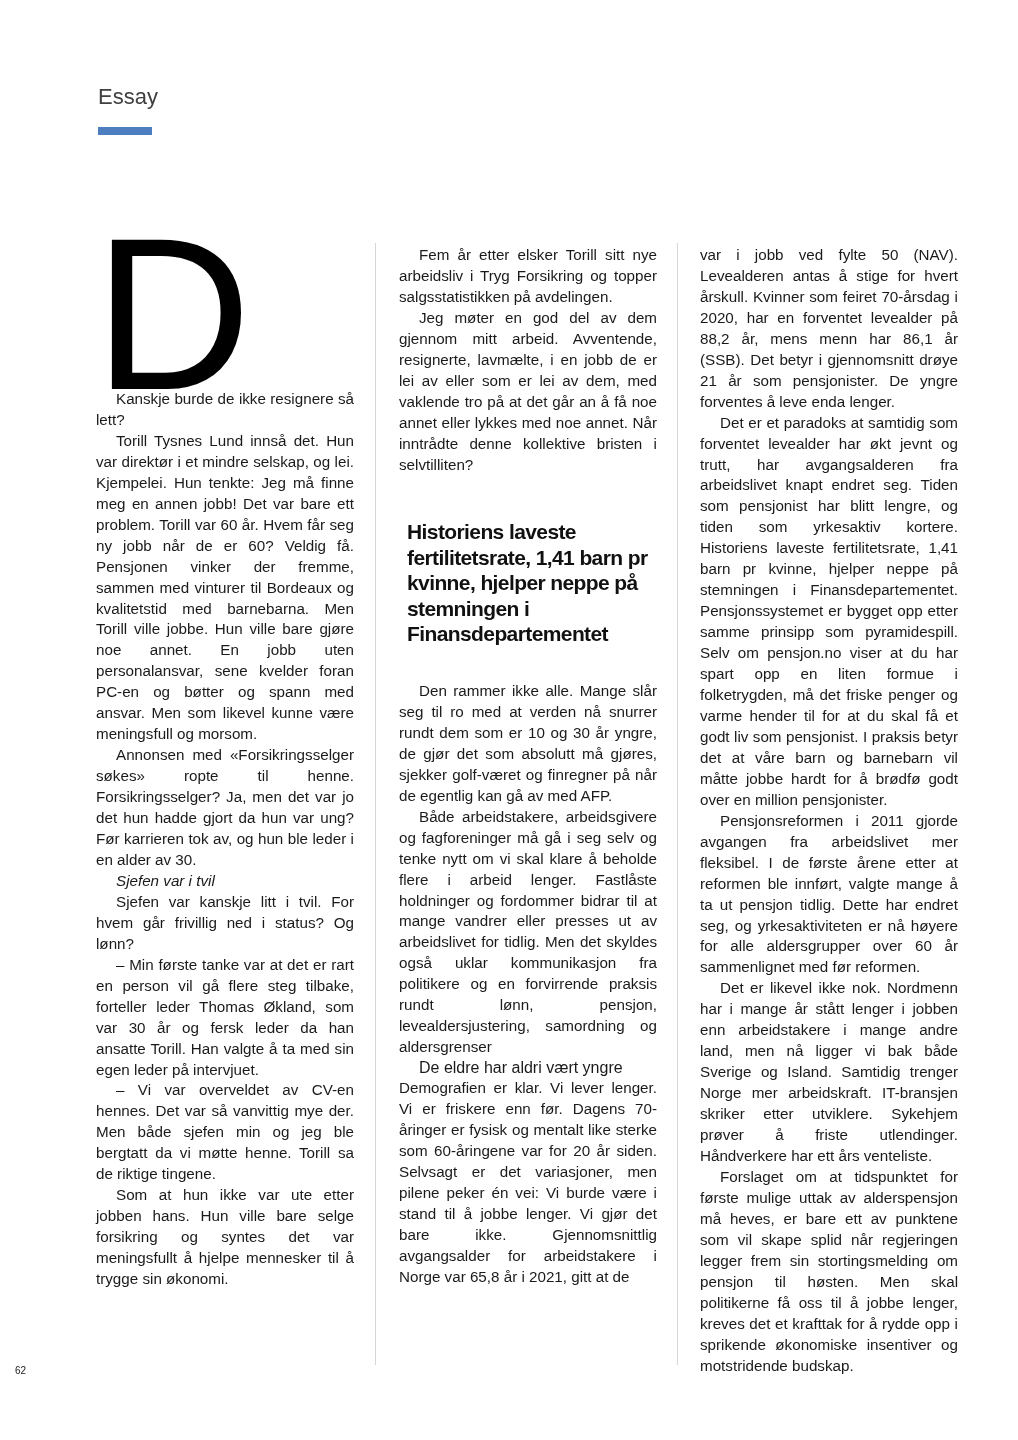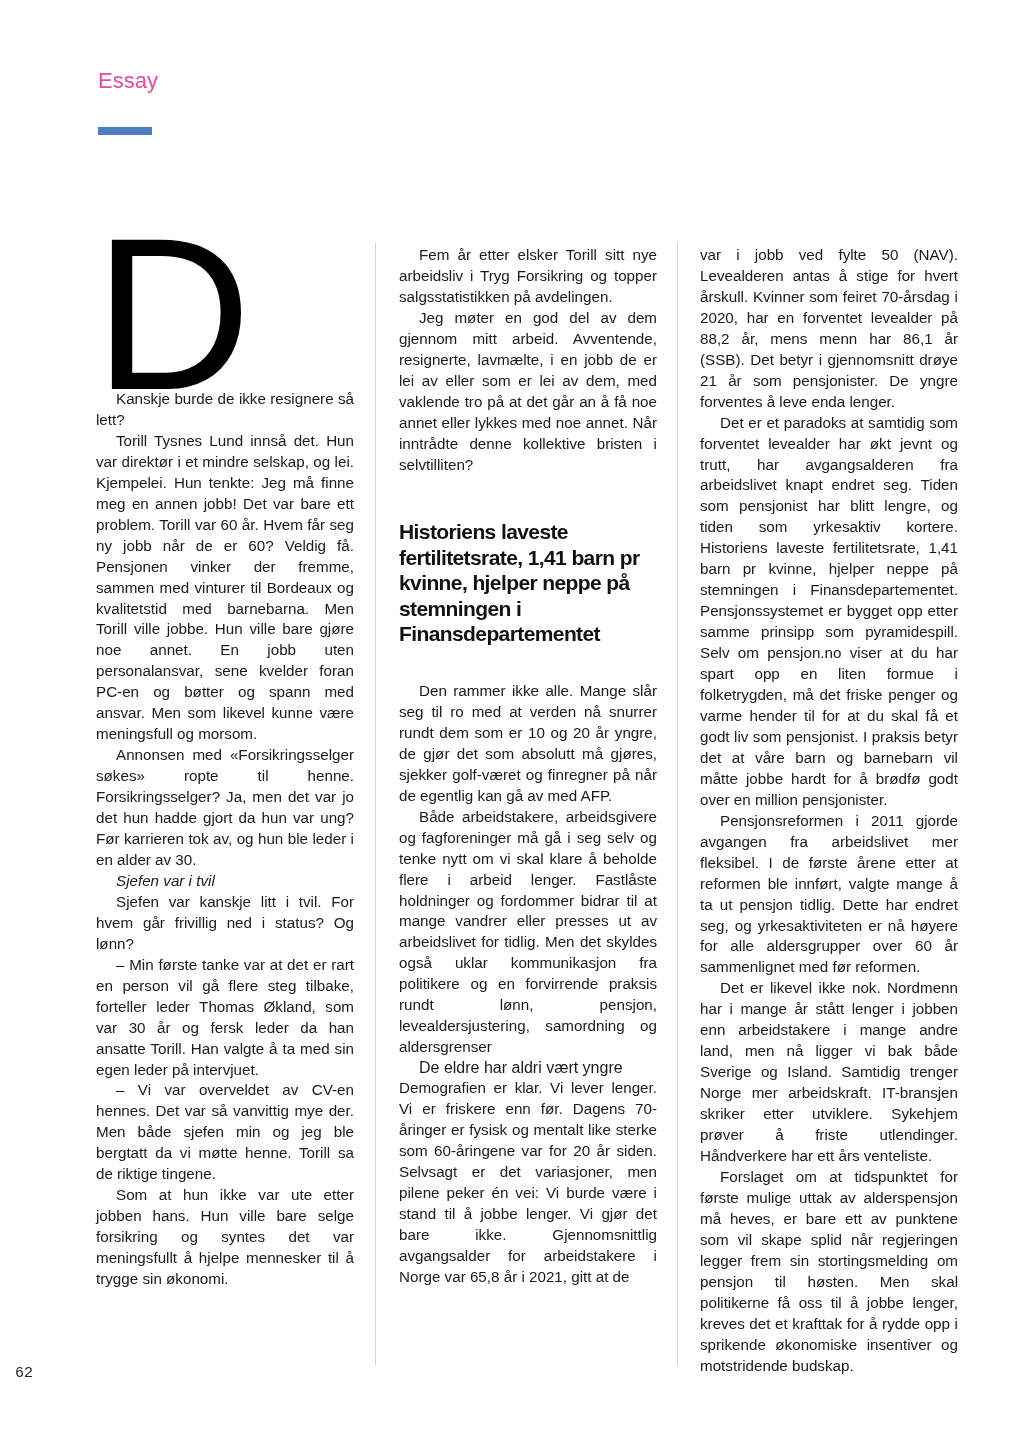--- a/index.html
+++ b/index.html
@@ -1,35 +1,35 @@
 <!DOCTYPE html>
 <html><head>
 <meta charset="utf-8">
 <style>
   html, body { margin:0; padding:0; background:#ffffff; }
   body { width:1018px; height:1440px; position:relative; overflow:hidden;
          font-family:"Liberation Sans", sans-serif; color:#1a1a1a; }
-  .section-label { position:absolute; left:98px; top:68px; font-size:22px; color:#ec4899; }
+  .section-label { position:absolute; left:98px; top:84px; font-size:22px; color:#404040; }
   .section-bar { position:absolute; left:98px; top:127px; width:54px; height:8px; background:#4d7fc0; }
   .divider { position:absolute; top:243px; width:1px; height:1122px; background:#d6d6d6; }
   .col { position:absolute; top:245px; width:258px; font-size:15.2px; line-height:20.95px;
          text-align:justify; }
   .col p { margin:0; text-indent:20px; }
   .col p.noind { text-indent:0; }
   .col1 { left:96px; }
   .col2 { left:399px; }
   .col3 { left:700px; }
   .dropcap { float:left; font-size:218px; line-height:150px; height:150px; font-weight:400;
              margin:-8px 6px 0 -2px; padding-top:2px; color:#000; letter-spacing:-4px; }
   .dropcap-text { text-indent:0 !important; }
   .subhead { margin:0; text-indent:0;font-style:italic; }
-  .heading { font-weight:700; font-size:21px; line-height:25.5px; margin:44px 0 34px 0;
+  .heading { font-weight:700; font-size:21px; line-height:25.5px; margin:44px 0 34px 8px;
              letter-spacing:-0.6px; text-align:left; color:#111; }
   .minihead { font-weight:400; font-size:16px; line-height:20px; margin:8px 0 2px 0; text-indent:0; }
-  .page-number { position:absolute; left:15px; top:1365px; font-size:15px; color:#222;font-family:Liberation Mono, monospace; }
+  .page-number { position:absolute; left:15px; top:1365px; font-size:10px; color:#222; }
 </style>
 </head>
 <body>
 
 <div class="section-label">Essay</div>
 <div class="section-bar"></div>
 
 <div class="divider" style="left:375px;"></div>
 <div class="divider" style="left:677px;"></div>
 
@@ -42,21 +42,21 @@
   <p>Sjefen var kanskje litt i tvil. For hvem går frivillig ned i status? Og lønn?</p>
   <p>– Min første tanke var at det er rart en person vil gå flere steg tilbake, forteller leder Thomas Økland, som var 30 år og fersk leder da han ansatte Torill. Han valgte å ta med sin egen leder på intervjuet.</p>
   <p>– Vi var overveldet av CV-en hennes. Det var så vanvittig mye der. Men både sjefen min og jeg ble bergtatt da vi møtte henne. Torill sa de riktige tingene.</p>
   <p>Som at hun ikke var ute etter jobben hans. Hun ville bare selge forsikring og syntes det var meningsfullt å hjelpe mennesker til å trygge sin økonomi.</p>
 </div>
 
 <div class="col col2">
   <p>Fem år etter elsker Torill sitt nye arbeidsliv i Tryg Forsikring og topper salgsstatistikken på avdelingen.</p>
   <p>Jeg møter en god del av dem gjennom mitt arbeid. Avventende, resignerte, lavmælte, i en jobb de er lei av eller som er lei av dem, med vaklende tro på at det går an å få noe annet eller lykkes med noe annet. Når inntrådte denne kollektive bristen i selvtilliten?</p>
   <h2 class="heading">Historiens laveste fertilitetsrate, 1,41 barn pr kvinne, hjelper neppe på stemningen i Finansdepartementet</h2>
-  <p>Den rammer ikke alle. Mange slår seg til ro med at verden nå snurrer rundt dem som er 10 og 20 år yngre, de gjør det som absolutt må gjøres, sjekker golf-været og finregner på når de egentlig kan gå av med AFP.</p>
+  <p>Den rammer ikke alle. Mange slår seg til ro med at verden nå snurrer rundt dem som er 10 og 30 år yngre, de gjør det som absolutt må gjøres, sjekker golf-været og finregner på når de egentlig kan gå av med AFP.</p>
   <p>Både arbeidstakere, arbeidsgivere og fagforeninger må gå i seg selv og tenke nytt om vi skal klare å beholde flere i arbeid lenger. Fastlåste holdninger og fordommer bidrar til at mange vandrer eller presses ut av arbeidslivet for tidlig. Men det skyldes også uklar kommunikasjon fra politikere og en forvirrende praksis rundt lønn, pensjon, levealdersjustering, samordning og aldersgrenser</p>
   <p class="minihead">De eldre har aldri vært yngre</p>
   <p class="noind">Demografien er klar. Vi lever lenger. Vi er friskere enn før. Dagens 70-åringer er fysisk og mentalt like sterke som 60-åringene var for 20 år siden. Selvsagt er det variasjoner, men pilene peker én vei: Vi burde være i stand til å jobbe lenger. Vi gjør det bare ikke. Gjennomsnittlig avgangsalder for arbeidstakere i Norge var 65,8 år i 2021, gitt at de</p>
 </div>
 
 <div class="col col3">
   <p class="noind">var i jobb ved fylte 50 (NAV). Levealderen antas å stige for hvert årskull. Kvinner som feiret 70-årsdag i 2020, har en forventet levealder på 88,2 år, mens menn har 86,1 år (SSB). Det betyr i gjennomsnitt drøye 21 år som pensjonister. De yngre forventes å leve enda lenger.</p>
   <p>Det er et paradoks at samtidig som forventet levealder har økt jevnt og trutt, har avgangsalderen fra arbeidslivet knapt endret seg. Tiden som pensjonist har blitt lengre, og tiden som yrkesaktiv kortere. Historiens laveste fertilitetsrate, 1,41 barn pr kvinne, hjelper neppe på stemningen i Finansdepartementet. Pensjonssystemet er bygget opp etter samme prinsipp som pyramidespill. Selv om pensjon.no viser at du har spart opp en liten formue i folketrygden, må det friske penger og varme hender til for at du skal få et godt liv som pensjonist. I praksis betyr det at våre barn og barnebarn vil måtte jobbe hardt for å brødfø godt over en million pensjonister.</p>
   <p>Pensjonsreformen i 2011 gjorde avgangen fra arbeidslivet mer fleksibel. I de første årene etter at reformen ble innført, valgte mange å ta ut pensjon tidlig. Dette har endret seg, og yrkesaktiviteten er nå høyere for alle aldersgrupper over 60 år sammenlignet med før reformen.</p>
   <p>Det er likevel ikke nok. Nordmenn har i mange år stått lenger i jobben enn arbeidstakere i mange andre land, men nå ligger vi bak både Sverige og Island. Samtidig trenger Norge mer arbeidskraft. IT-bransjen skriker etter utviklere. Sykehjem prøver å friste utlendinger. Håndverkere har ett års venteliste.</p>

